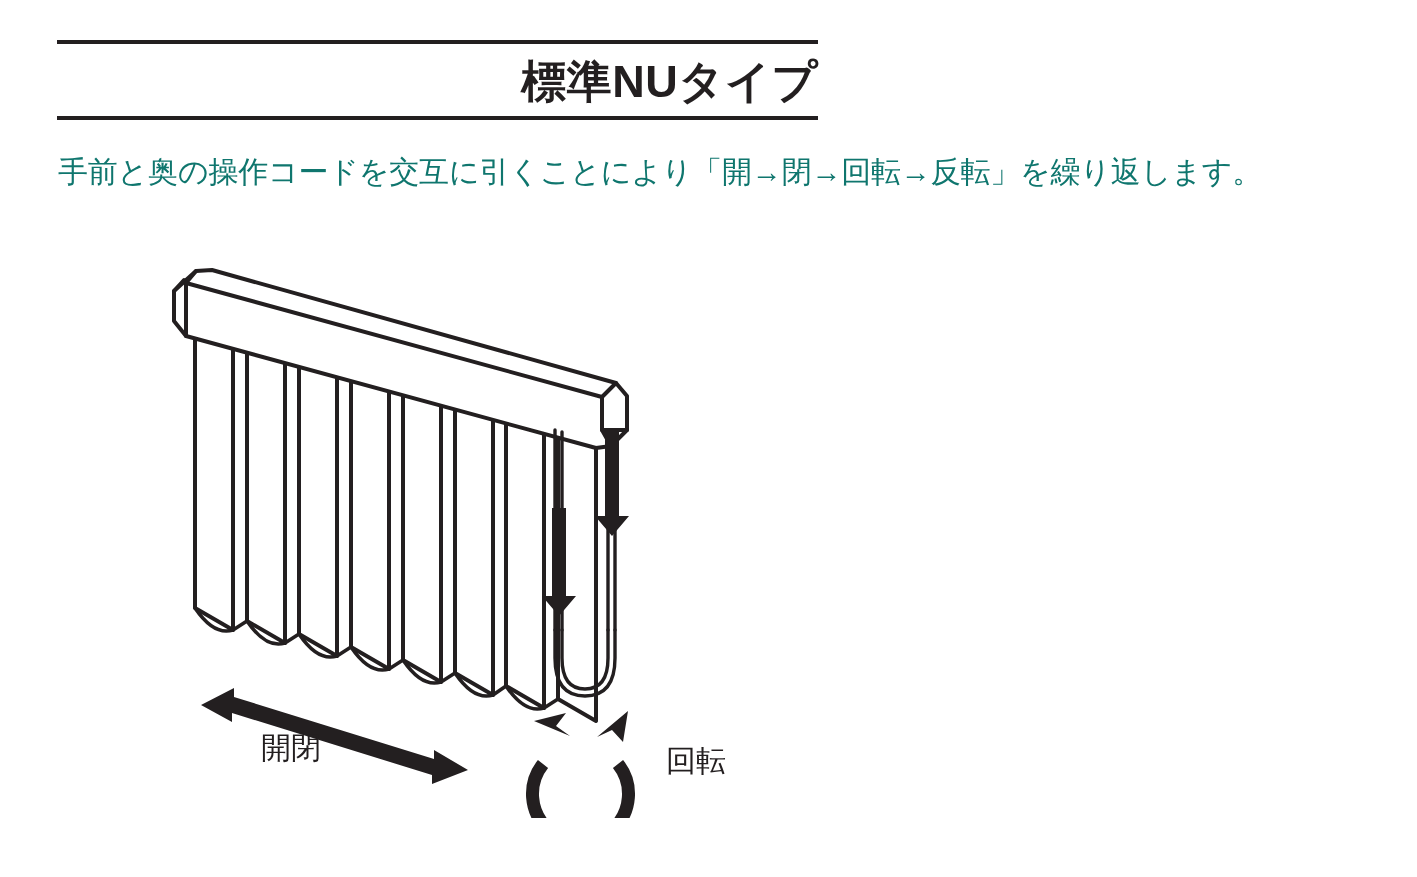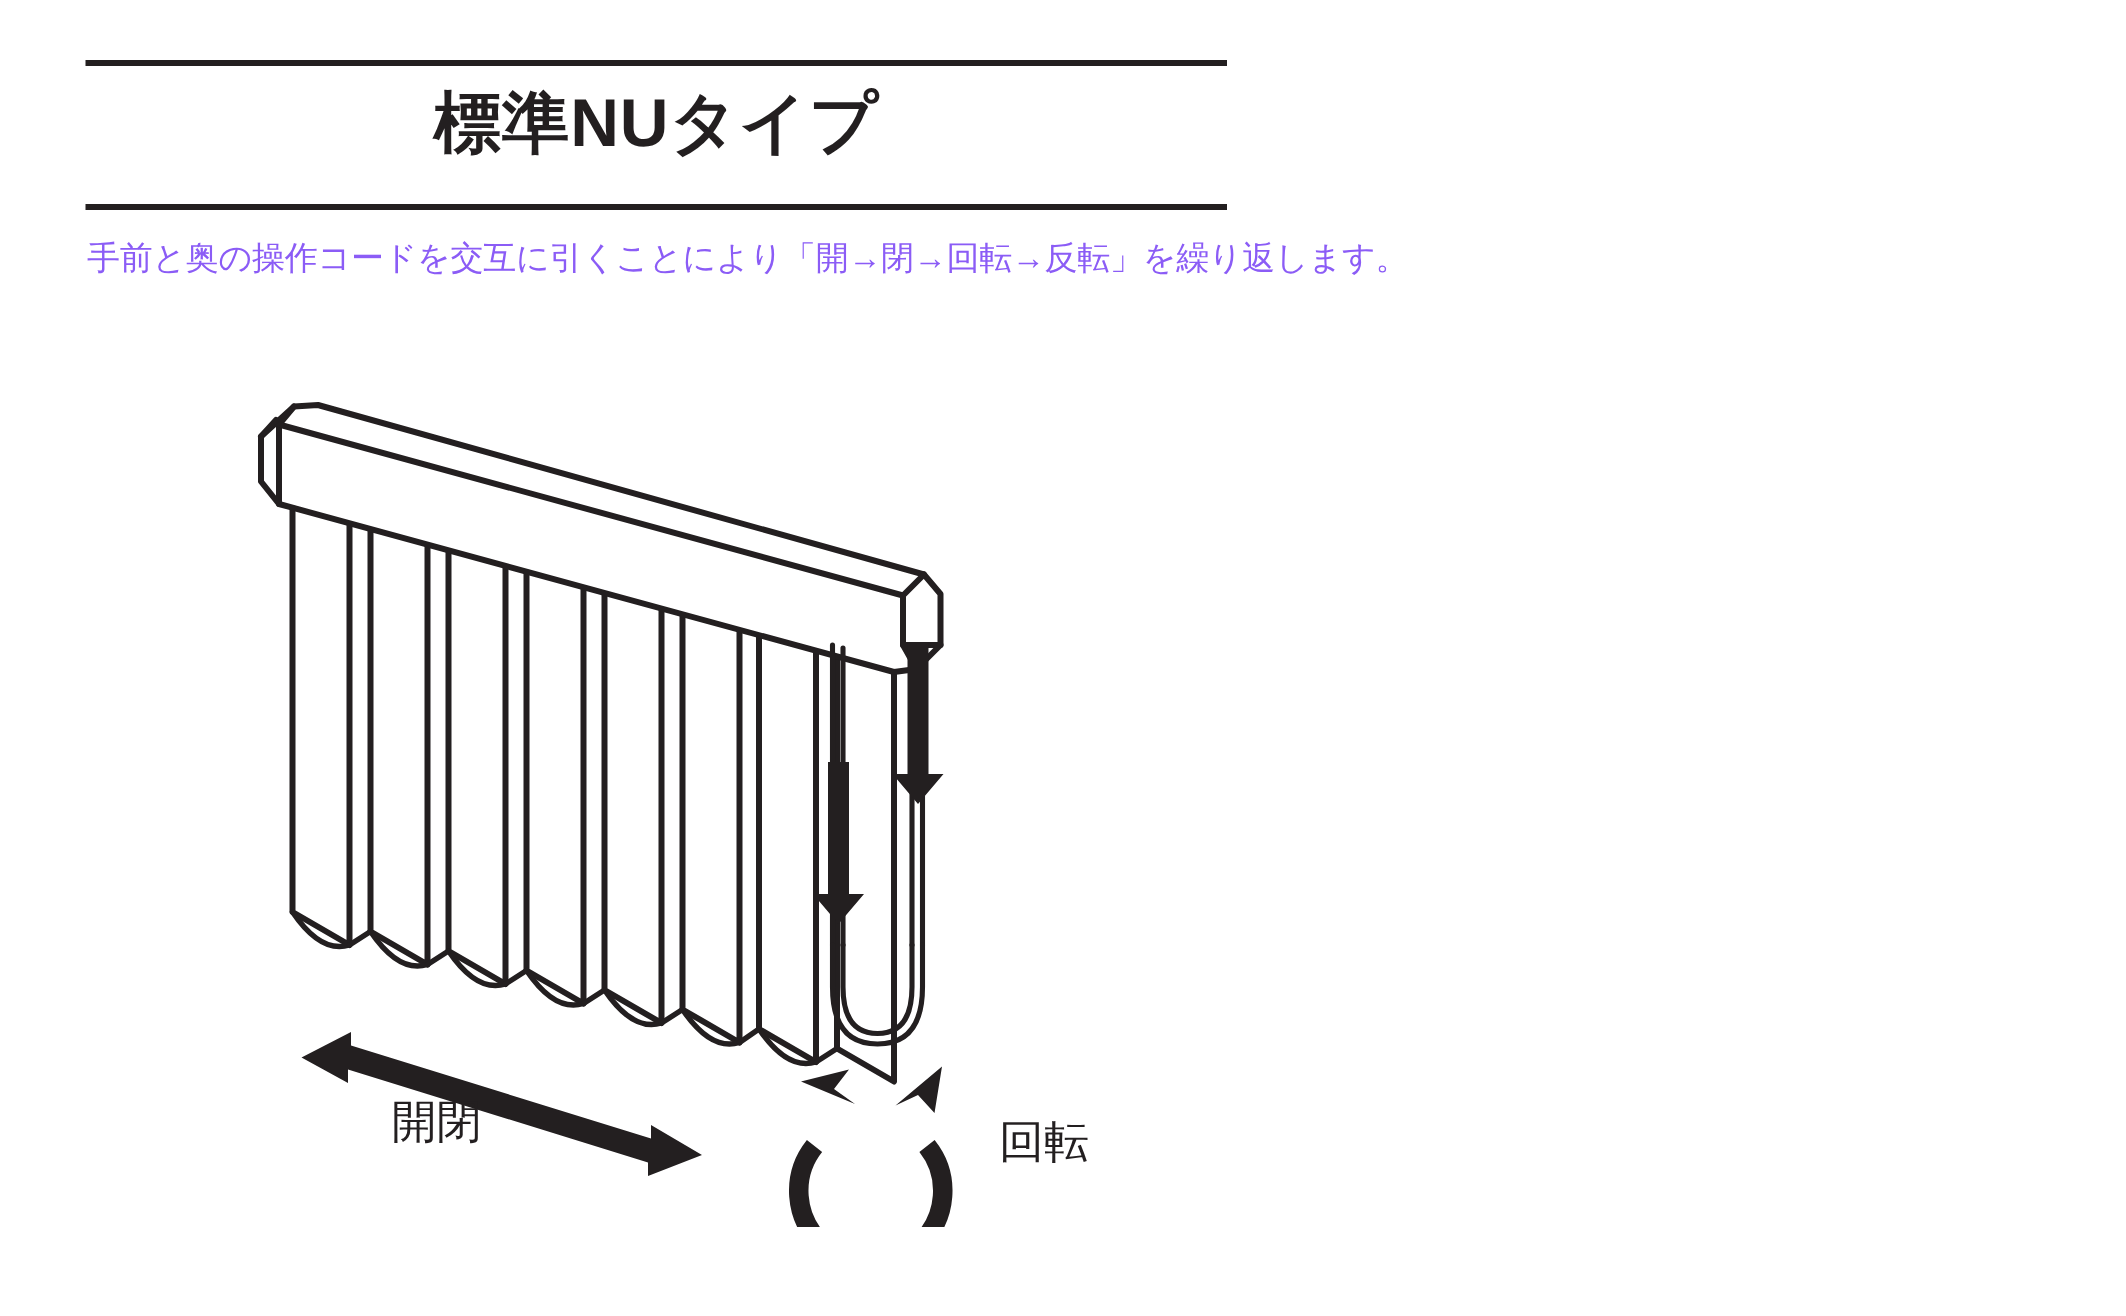--- a/index.html
+++ b/index.html
@@ -26,40 +26,40 @@
     width: 761px;
   }
   .rule {
     width: 761px;
     height: 4px;
     background: #231f20;
   }
   #title-rule-top { margin: 0; }
   #title-rule-bottom { margin: 0; }
   #page-title {
-    height: 92px;
+    height: 72px;
     line-height: 76px;
-    text-align: center;
+    text-align: right;
     font-size: 45px;
     font-weight: 600;
     letter-spacing: 0.5px;
     color: #231f20;
     white-space: nowrap;
   }
 
   
   #description {
     position: absolute;
     left: 58px;
     top: 150px;
     width: 1320px;
-    font-size: 22px;
+    font-size: 30px;
     line-height: 44px;
     letter-spacing: -0.2px;
-    color: #8b5cf6;
+    color: #0f766e;
     white-space: nowrap;
   }
 
   
   #diagram-wrap {
     position: absolute;
     left: 156px;
     top: 218px;
     width: 680px;
     height: 600px;

